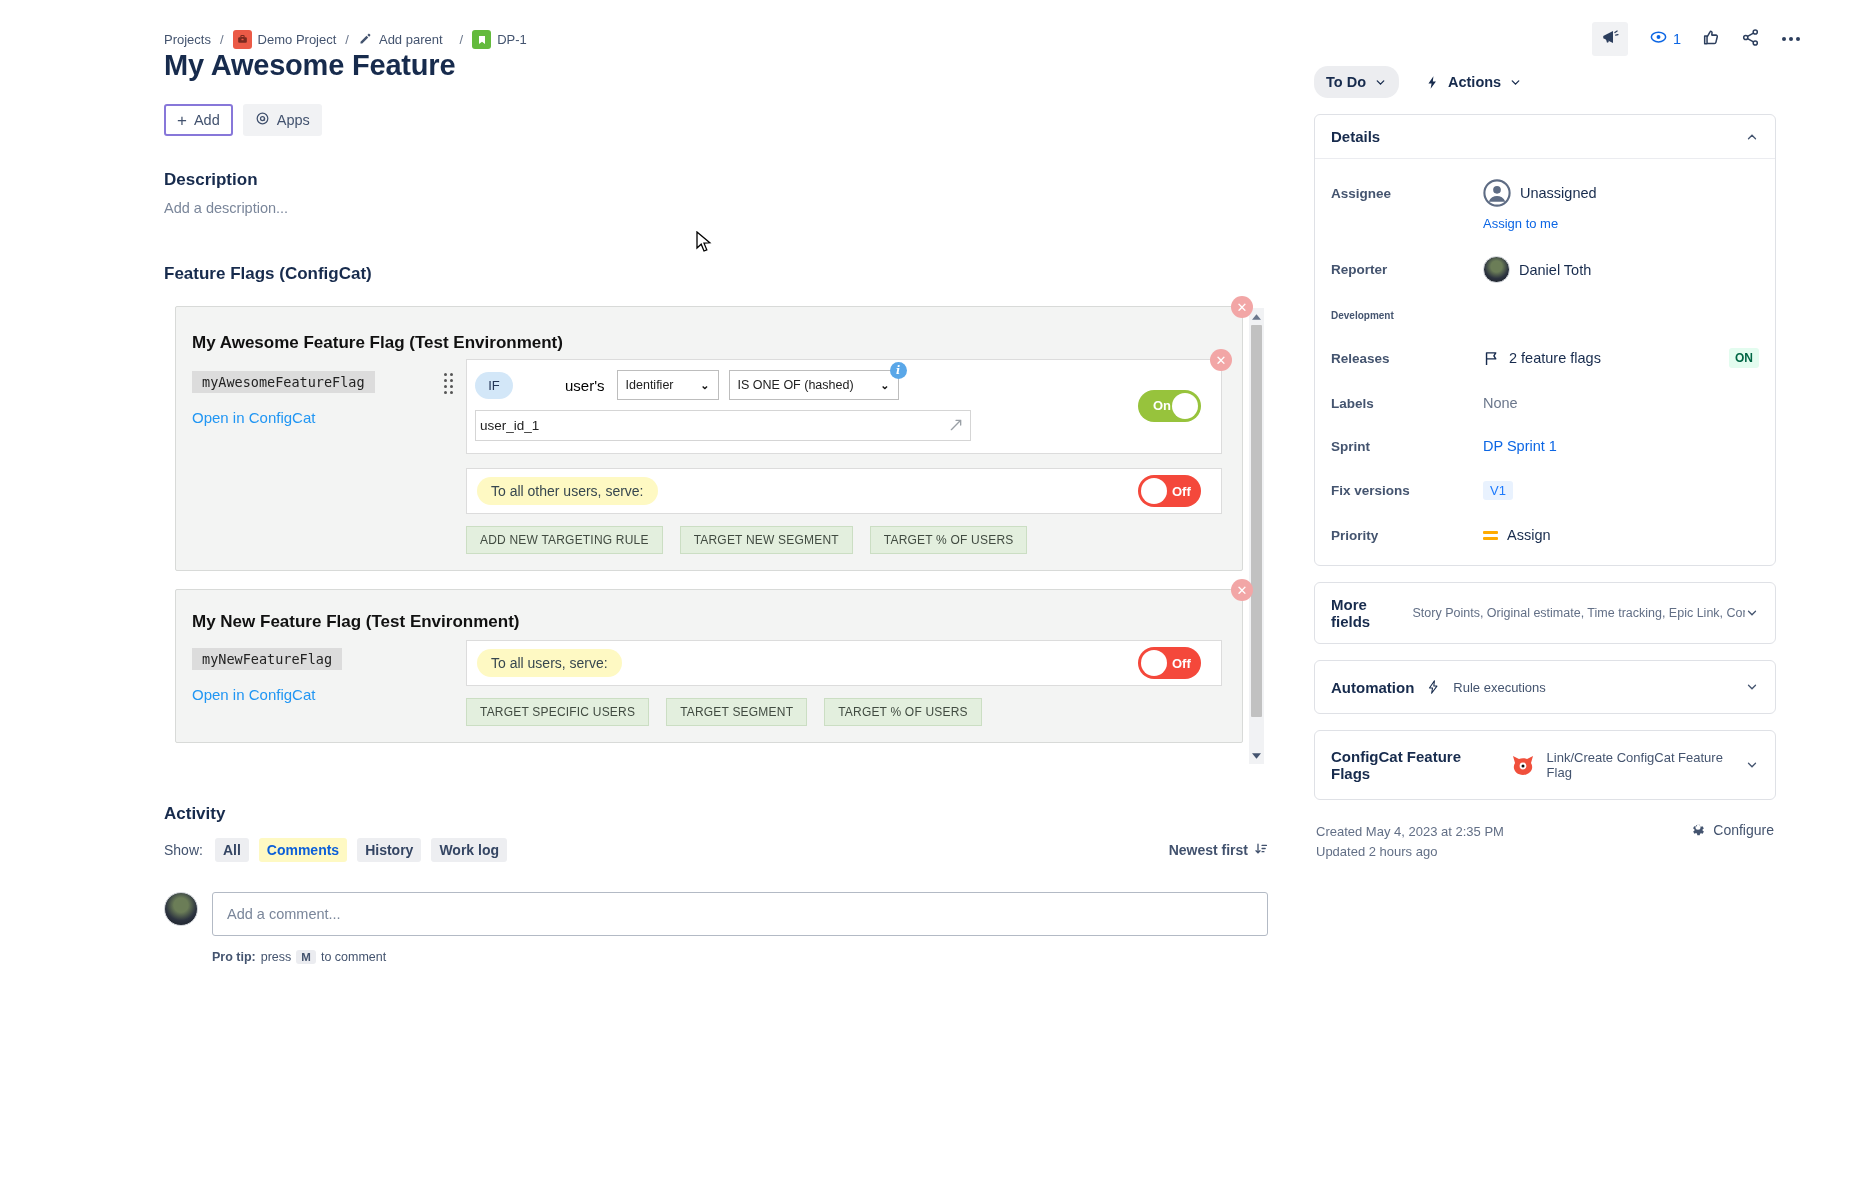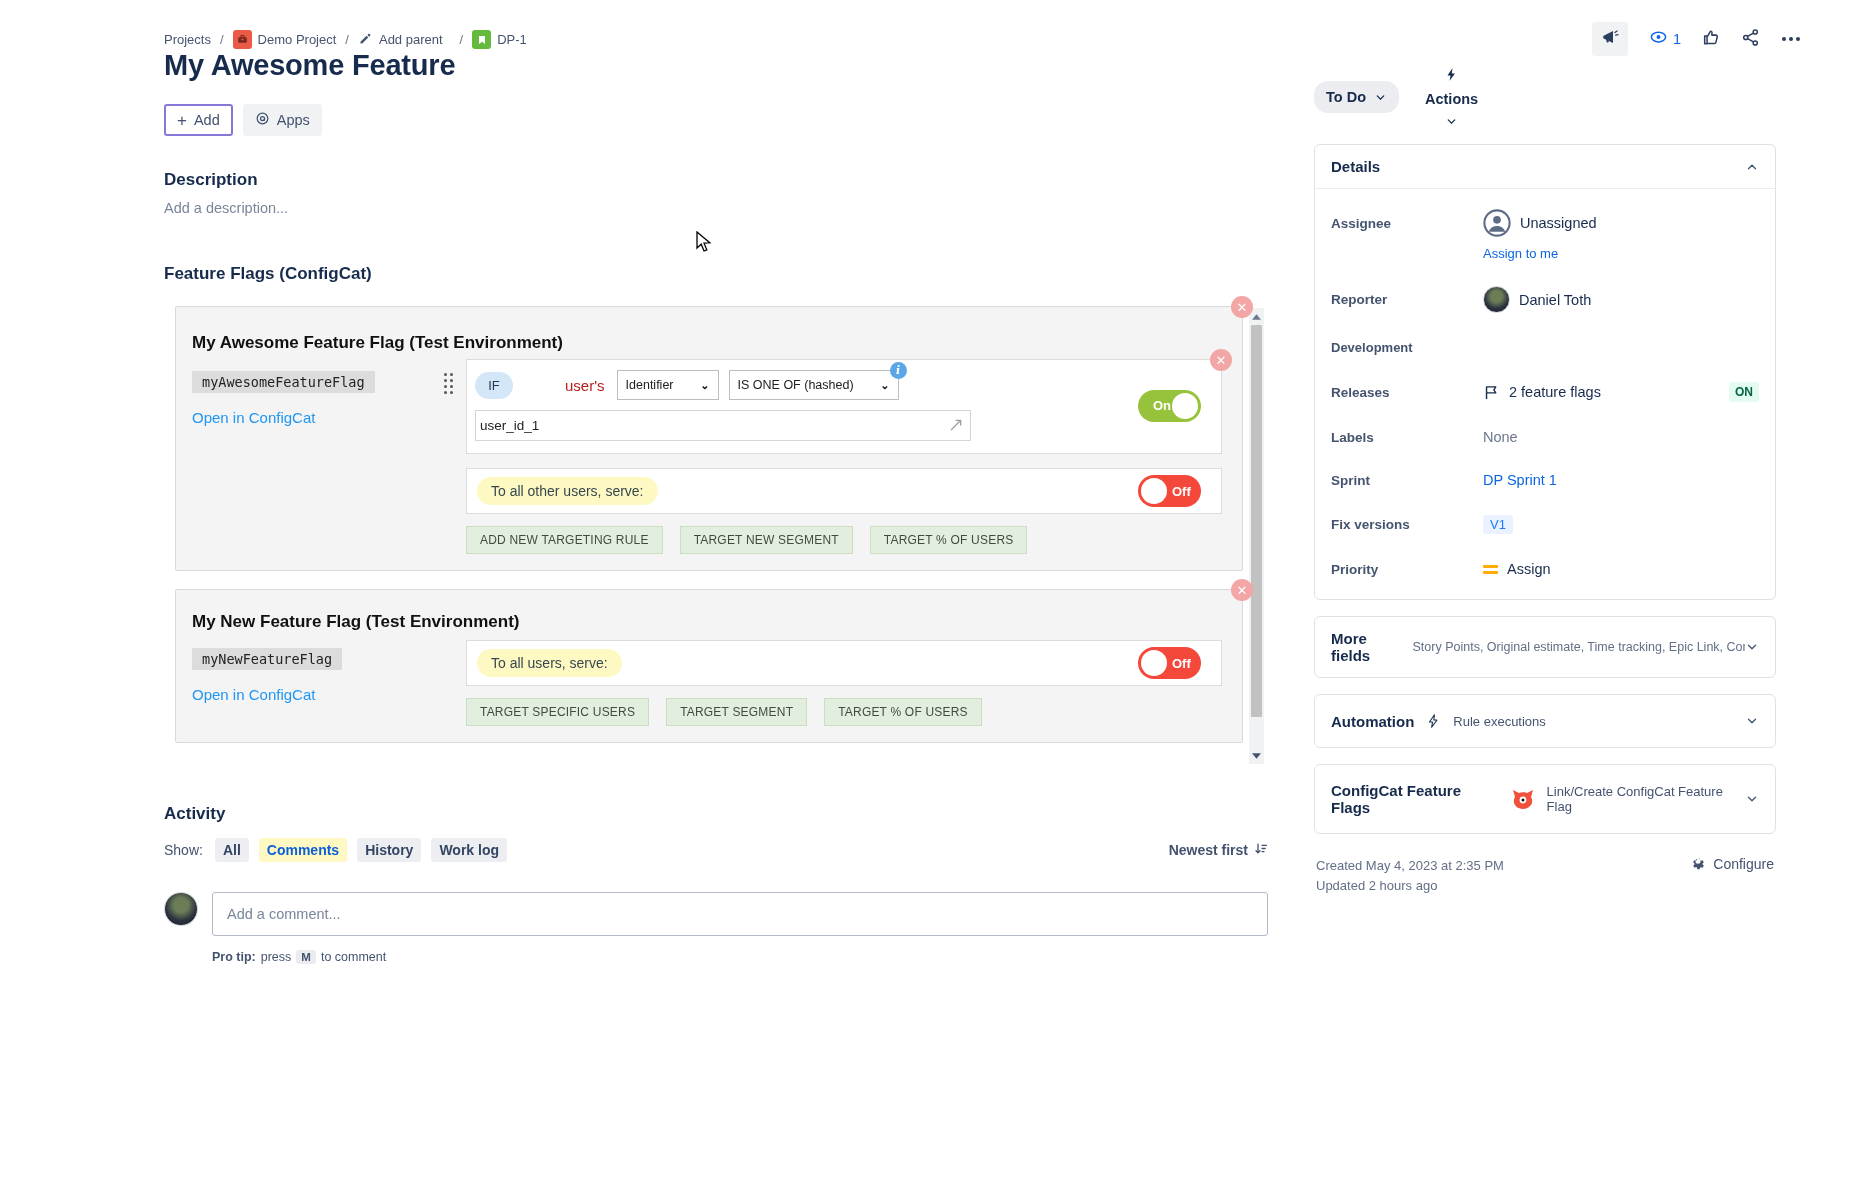--- a/index.html
+++ b/index.html
@@ -57,21 +57,21 @@
   .ff-right { flex:1; }
 
   .rule-wrap { display:flex; }
   .drag-handle { width:16px; flex:none; margin:14px 6px 0 0; display:grid; grid-template-columns:4px 4px; gap:2px; height:22px; }
   .drag-handle i { width:3px; height:3px; border-radius:50%; background:#555; }
   .rule-box { position:relative; flex:1; background:#fff; border:1px solid #DCDCDC; padding:10px 20px 12px 8px; display:flex; }
   .rule-content { width:496px; }
   .rule-row1 { display:flex; align-items:center; gap:10px; }
   .if-badge { background:#D3E7F8; color:#253858; font-size:13px; font-weight:500; border-radius:14px;
               width:38px; height:27px; display:flex; align-items:center; justify-content:center; }
-  .users-txt { color:#b91c1c; font-size:15px; margin-left:42px; margin-right:2px; }
+  .users-txt { color:#000000; font-size:15px; margin-left:42px; margin-right:2px; }
   .cc-select { position:relative; display:flex; align-items:center; justify-content:space-between; gap:8px;
                border:1px solid #BDBDBD; background:#fff; height:30px; padding:0 8px; font-size:12.5px; color:#222; cursor:pointer; }
   .sel-attr { width:102px; }
   .sel-cmp { width:170px; }
   .sel-chev { font-size:11px; color:#111; font-weight:700; }
   .info-dot { position:absolute; top:-9px; right:-9px; width:17px; height:17px; border-radius:50%; background:#5AA7E8;
               color:#fff; font-size:11px; font-style:italic; font-weight:700; display:flex; align-items:center; justify-content:center;
               font-family:"DejaVu Serif", serif; }
   .rule-input { position:relative; margin-top:10px; }
   .rule-input input { width:100%; height:31px; border:1px solid #D5D5D5; padding:0 28px 0 4px; font-size:13.5px; color:#222;
@@ -126,31 +126,31 @@
   .ticon-box { background:#F1F2F4; border-radius:3px; padding:6px 8px; }
   .watch-count { color:#0C66E4; font-size:14.5px; }
   .dots { display:flex; gap:3px; padding:4px 2px; }
   .dots i { width:4px; height:4px; border-radius:50%; background:#2C3E5D; }
 
   
   .sidebar { position:absolute; left:1314px; top:66px; width:462px; }
   .status-row { display:flex; align-items:center; gap:26px; }
   .status-btn { display:flex; align-items:center; gap:8px; background:#ECEDF0; border-radius:14px; padding:8px 12px;
                 font-size:14.5px; font-weight:600; color:#172B4D; cursor:pointer; }
-  .actions-btn { display:flex; align-items:center; gap:8px; font-size:14.5px; font-weight:600; color:#172B4D; cursor:pointer;flex-direction:column; }
+  .actions-btn { display:flex; align-items:center; gap:8px; font-size:14.5px; font-weight:600; color:#172B4D; cursor:pointer; }
 
   .panel { border:1px solid #DFE1E6; border-radius:6px; margin-top:16px; background:#fff; }
   .panel-head { display:flex; align-items:center; justify-content:space-between; padding:13px 16px; cursor:pointer; }
   .panel-head-label { font-size:15px; font-weight:600; color:#172B4D; }
   .details-head { border-bottom:1px solid #EBECF0; }
   .details-body { padding:20px 16px 14px; }
   .field-row { display:flex; align-items:center; margin-bottom:27px; }
   .field-label { width:152px; flex:none; font-size:13.5px; font-weight:600; color:#44546F; }
   .field-value { display:flex; align-items:center; gap:9px; font-size:14.5px; color:#172B4D; flex:1; }
-  .group-label { font-size:13px; font-weight:700; color:#44546F; margin-bottom:27px; }
+  .group-label { font-size:10px; font-weight:700; color:#44546F; margin-bottom:27px; }
   .assign-link { display:block; margin:-18px 0 25px 152px; font-size:13px; color:#0C66E4; }
   .lozenge-on { margin-left:auto; background:#E3FCEF; color:#006644; font-size:12px; font-weight:700; padding:3px 6px; border-radius:3px; }
   .lozenge-v1 { background:#E9F2FE; color:#1D7AFC; font-size:13px; font-weight:500; padding:2px 7px; border-radius:3px; }
   .none-txt { color:#6B778C; }
   .link-blue { color:#0C66E4; }
   .prio-ic { display:flex; flex-direction:column; gap:3px; }
   .prio-ic i { width:15px; height:3px; border-radius:1px; background:#FFAB00; }
 
   .panel-inline { display:flex; align-items:center; gap:12px; flex:1; min-width:0; }
   .summary-txt { font-size:12.5px; color:#626F86; white-space:nowrap; overflow:hidden; }

